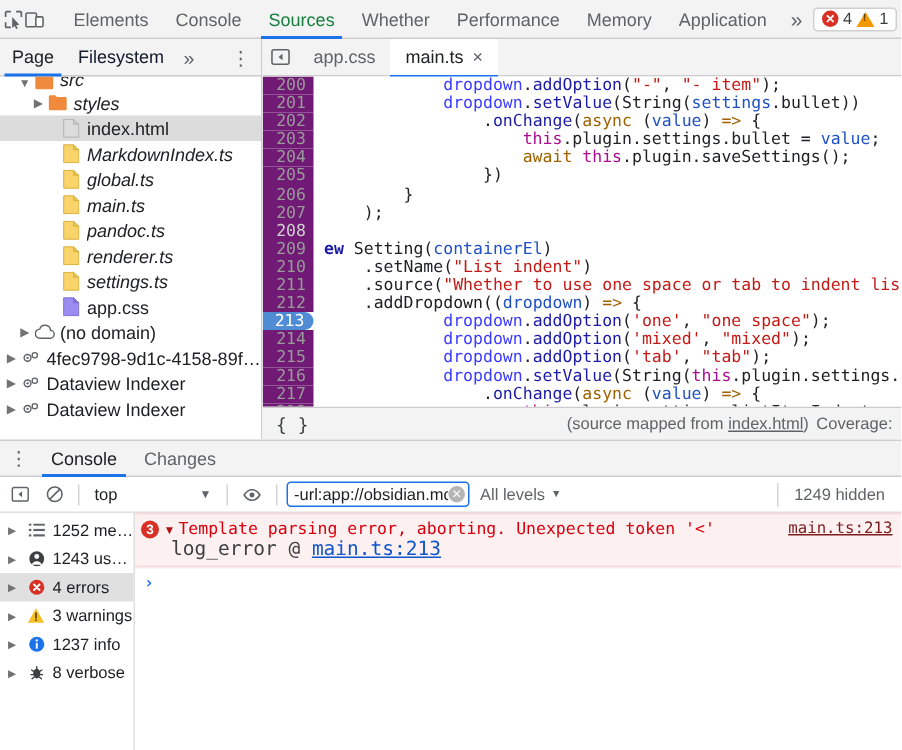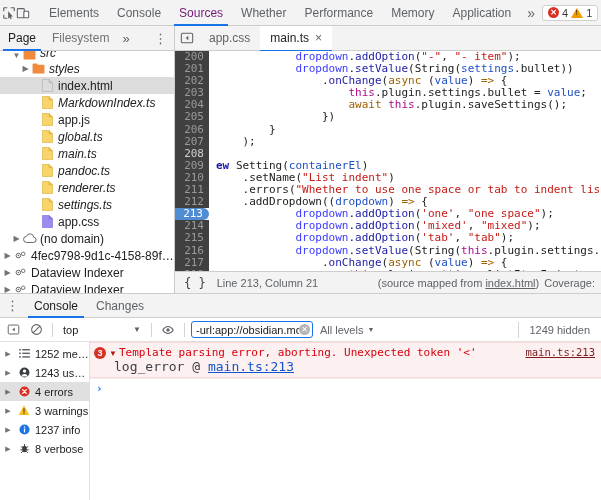--- a/index.html
+++ b/index.html
@@ -29,21 +29,21 @@
     display: flex; align-items: center; justify-content: center;
     cursor: pointer; border-radius: 2px;
   }
   .tb-sep { width: 1px; height: 16px; background: #cacaca; margin: 0 5px; }
   .panel-tabs { display: flex; align-items: center; height: 41px; text-align: center; }
   .panel-tab {
     padding: 0 9px; height: 26px; line-height: 26px;
     font-size: 12px; color: #5f6368; cursor: pointer;
     white-space: nowrap; position: relative;
   }
-  .panel-tab.active { color: #701a75; }
+  .panel-tab.active { color: #15803d; }
   .panel-tab.active::after {
     content: ""; position: absolute; left: 4px; right: 4px; bottom: 0;
     height: 2px; background: #1a73e8;
   }
   .panel-more { padding: 0 7px; color: #5f6368; font-size: 14px; cursor: pointer; line-height: 26px; }
   .toolbar-right { margin-left: auto; display: flex; align-items: center; padding-right: 3px; }
   .issues-badge {
     display: flex; align-items: center; gap: 3px;
     border: 1px solid #d0d0d0; border-radius: 3px;
     padding: 1px 5px; background: #fff; cursor: pointer;
@@ -71,21 +71,21 @@
   
   .navigator { width: 175px; min-width: 175px; background: #fff;
                border-right: 1px solid #cdcdcd; display: flex; flex-direction: column; }
   .nav-tabbar {
     height: 25px; min-height: 25px; background: #f3f3f3;
     border-bottom: 1px solid #cdcdcd; display: flex; align-items: center;
     position: relative;
   }
   .nav-tab {
     padding: 0 8px; height: 25px; line-height: 25px;
-    font-size: 12px; color: #737373; cursor: pointer; position: relative;
+    font-size: 12px; color: #0f172a; cursor: pointer; position: relative;
   }
   .nav-tab.active { color: #202124; }
   .nav-tab.active::after {
     content: ""; position: absolute; left: 3px; right: 3px; bottom: 0;
     height: 2px; background: #1a73e8;
   }
   .nav-more { padding: 0 5px; color: #5f6368; cursor: pointer; font-size: 13px; line-height: 25px; }
   .nav-kebab { margin-left: auto; padding: 0 7px; cursor: pointer; color: #5f6368; font-size: 13px; line-height: 25px; }
   .nav-tree { flex: 1; overflow: hidden; position: relative; padding-top: 0; }
   .tree-row {
@@ -126,21 +126,21 @@
   .ed-close { font-size: 12px; color: #5f6368; cursor: pointer; }
   .code-area {
     flex: 1; overflow: hidden; position: relative;
     font-family: "DejaVu Sans Mono", monospace;
     font-size: 11px; line-height: 12.1px;
     background: #fff;
   }
   .code-line { display: flex; height: 12.1px; white-space: pre; }
   .gutter {
     width: 34px; min-width: 34px; text-align: right;
-    padding-right: 5px; color: #999; background: #404040;
+    padding-right: 5px; color: #999; background: #701a75;
     font-family: "DejaVu Sans Mono", monospace; font-size: 11px;
     position: relative;
   }
   .gutter.dim { color: #cfcfcf; }
   .gutter.hl {
     background: #4f8cd4; color: #fff; border-radius: 0 7px 7px 0;
     padding-right: 6px; font-weight: normal;
   }
   .code-txt { padding-left: 7px; color: #202124; }
   .mk { padding-left: 0px; color: #1a1aa6; font-weight: bold; }
@@ -351,30 +351,20 @@
           </div>
           <div class="tree-row" style="padding-left: 29px;">
             <span class="tw empty">▶</span>
             <span class="ti">
               <svg width="11" height="13" viewBox="0 0 12 14">
                 <path d="M0.5 0.5h7.2L11.5 4v9.5H0.5z" fill="#f8d46a" stroke="#d9ae38" stroke-width="0.7"></path>
                 <path d="M7.7 0.5V4h3.8" fill="#e8c455" stroke="#d9ae38" stroke-width="0.7"></path>
               </svg>
             </span>
             <span class="lbl italic">MarkdownIndex.ts</span>
-          </div>
-          <div class="tree-row" style="padding-left: 29px;">
-            <span class="tw empty">▶</span>
-            <span class="ti">
-              <svg width="11" height="13" viewBox="0 0 12 14">
-                <path d="M0.5 0.5h7.2L11.5 4v9.5H0.5z" fill="#f8d46a" stroke="#d9ae38" stroke-width="0.7"></path>
-                <path d="M7.7 0.5V4h3.8" fill="#e8c455" stroke="#d9ae38" stroke-width="0.7"></path>
-              </svg>
-            </span>
-            <span class="lbl">app.js</span>
           </div>
           <div class="tree-row" style="padding-left: 29px;">
             <span class="tw empty">▶</span>
             <span class="ti">
               <svg width="11" height="13" viewBox="0 0 12 14">
                 <path d="M0.5 0.5h7.2L11.5 4v9.5H0.5z" fill="#f8d46a" stroke="#d9ae38" stroke-width="0.7"></path>
                 <path d="M7.7 0.5V4h3.8" fill="#e8c455" stroke="#d9ae38" stroke-width="0.7"></path>
               </svg>
             </span>
             <span class="lbl italic">global.ts</span>
@@ -495,32 +485,31 @@
           <div class="code-line"><span class="gutter">201</span><span class="code-txt">            <span class="t-var">dropdown</span><span class="t-pl">.</span><span class="t-prop">setValue</span><span class="t-pl">(</span><span class="t-pl">String</span><span class="t-pl">(</span><span class="t-fn">settings</span><span class="t-pl">.bullet))</span></span></div>
           <div class="code-line"><span class="gutter">202</span><span class="code-txt">                <span class="t-pl">.</span><span class="t-prop">onChange</span><span class="t-pl">(</span><span class="t-op">async</span><span class="t-pl"> (</span><span class="t-fn">value</span><span class="t-pl">) </span><span class="t-op">=&gt;</span><span class="t-pl"> {</span></span></div>
           <div class="code-line"><span class="gutter">203</span><span class="code-txt">                    <span class="t-kw">this</span><span class="t-pl">.plugin.settings.bullet </span><span class="t-pl">=</span><span class="t-pl"> </span><span class="t-fn">value</span><span class="t-pl">;</span></span></div>
           <div class="code-line"><span class="gutter">204</span><span class="code-txt">                    <span class="t-op">await</span><span class="t-pl"> </span><span class="t-kw">this</span><span class="t-pl">.plugin.saveSettings();</span></span></div>
           <div class="code-line"><span class="gutter">205</span><span class="code-txt">                <span class="t-pl">})</span></span></div>
           <div class="code-line"><span class="gutter">206</span><span class="code-txt">        <span class="t-pl">}</span></span></div>
           <div class="code-line"><span class="gutter">207</span><span class="code-txt">    <span class="t-pl">);</span></span></div>
           <div class="code-line"><span class="gutter dim">208</span><span class="code-txt"></span></div>
           <div class="code-line"><span class="gutter">209</span><span class="code-txt"><span class="mk">ew </span><span class="t-pl">Setting</span><span class="t-pl">(</span><span class="t-fn">containerEl</span><span class="t-pl">)</span></span></div>
           <div class="code-line"><span class="gutter">210</span><span class="code-txt">    <span class="t-pl">.</span><span class="t-pl">setName</span><span class="t-pl">(</span><span class="t-str">"List indent"</span><span class="t-pl">)</span></span></div>
-          <div class="code-line"><span class="gutter">211</span><span class="code-txt">    <span class="t-pl">.</span><span class="t-pl">errors</span><span class="t-pl">(</span><span class="t-str">"Whether to use one space or tab to indent lists"</span></span></div>
+          <div class="code-line"><span class="gutter">211</span><span class="code-txt">    <span class="t-pl">.</span><span class="t-pl">source</span><span class="t-pl">(</span><span class="t-str">"Whether to use one space or tab to indent lists"</span></span></div>
           <div class="code-line"><span class="gutter">212</span><span class="code-txt">    <span class="t-pl">.</span><span class="t-pl">addDropdown</span><span class="t-pl">((</span><span class="t-fn">dropdown</span><span class="t-pl">) </span><span class="t-op">=&gt;</span><span class="t-pl"> {</span></span></div>
           <div class="code-line"><span class="gutter hl">213</span><span class="code-txt">            <span class="t-var">dropdown</span><span class="t-pl">.</span><span class="t-prop">addOption</span><span class="t-pl">(</span><span class="t-str">'one'</span><span class="t-pl">, </span><span class="t-str">"one space"</span><span class="t-pl">);</span></span></div>
           <div class="code-line"><span class="gutter">214</span><span class="code-txt">            <span class="t-var">dropdown</span><span class="t-pl">.</span><span class="t-prop">addOption</span><span class="t-pl">(</span><span class="t-str">'mixed'</span><span class="t-pl">, </span><span class="t-str">"mixed"</span><span class="t-pl">);</span></span></div>
           <div class="code-line"><span class="gutter">215</span><span class="code-txt">            <span class="t-var">dropdown</span><span class="t-pl">.</span><span class="t-prop">addOption</span><span class="t-pl">(</span><span class="t-str">'tab'</span><span class="t-pl">, </span><span class="t-str">"tab"</span><span class="t-pl">);</span></span></div>
           <div class="code-line"><span class="gutter">216</span><span class="code-txt">            <span class="t-var">dropdown</span><span class="t-pl">.</span><span class="t-prop">setValue</span><span class="t-pl">(</span><span class="t-pl">String</span><span class="t-pl">(</span><span class="t-kw">this</span><span class="t-pl">.plugin.settings.listItemIndent))</span></span></div>
           <div class="code-line"><span class="gutter">217</span><span class="code-txt">                <span class="t-pl">.</span><span class="t-prop">onChange</span><span class="t-pl">(</span><span class="t-op">async</span><span class="t-pl"> (</span><span class="t-fn">value</span><span class="t-pl">) </span><span class="t-op">=&gt;</span><span class="t-pl"> {</span></span></div>
           <div class="code-line"><span class="gutter">218</span><span class="code-txt">                    <span class="t-kw">this</span><span class="t-pl">.plugin.settings.listItemIndent </span><span class="t-pl">=</span><span class="t-pl"> </span><span class="t-fn">value</span></span></div>
         </div>
       <div class="ed-status">
         <span class="pretty-btn">{ }</span>
-        <span>Line 213, Column 21</span>
         <span class="status-right">
           <span><span>(source mapped from </span><span class="status-link">index.html</span><span>)</span></span>
           <span>Coverage:</span>
         </span>
       </div>
     </div>
   </div>
 
   <div class="drawer">
     <div class="drawer-tabbar">

